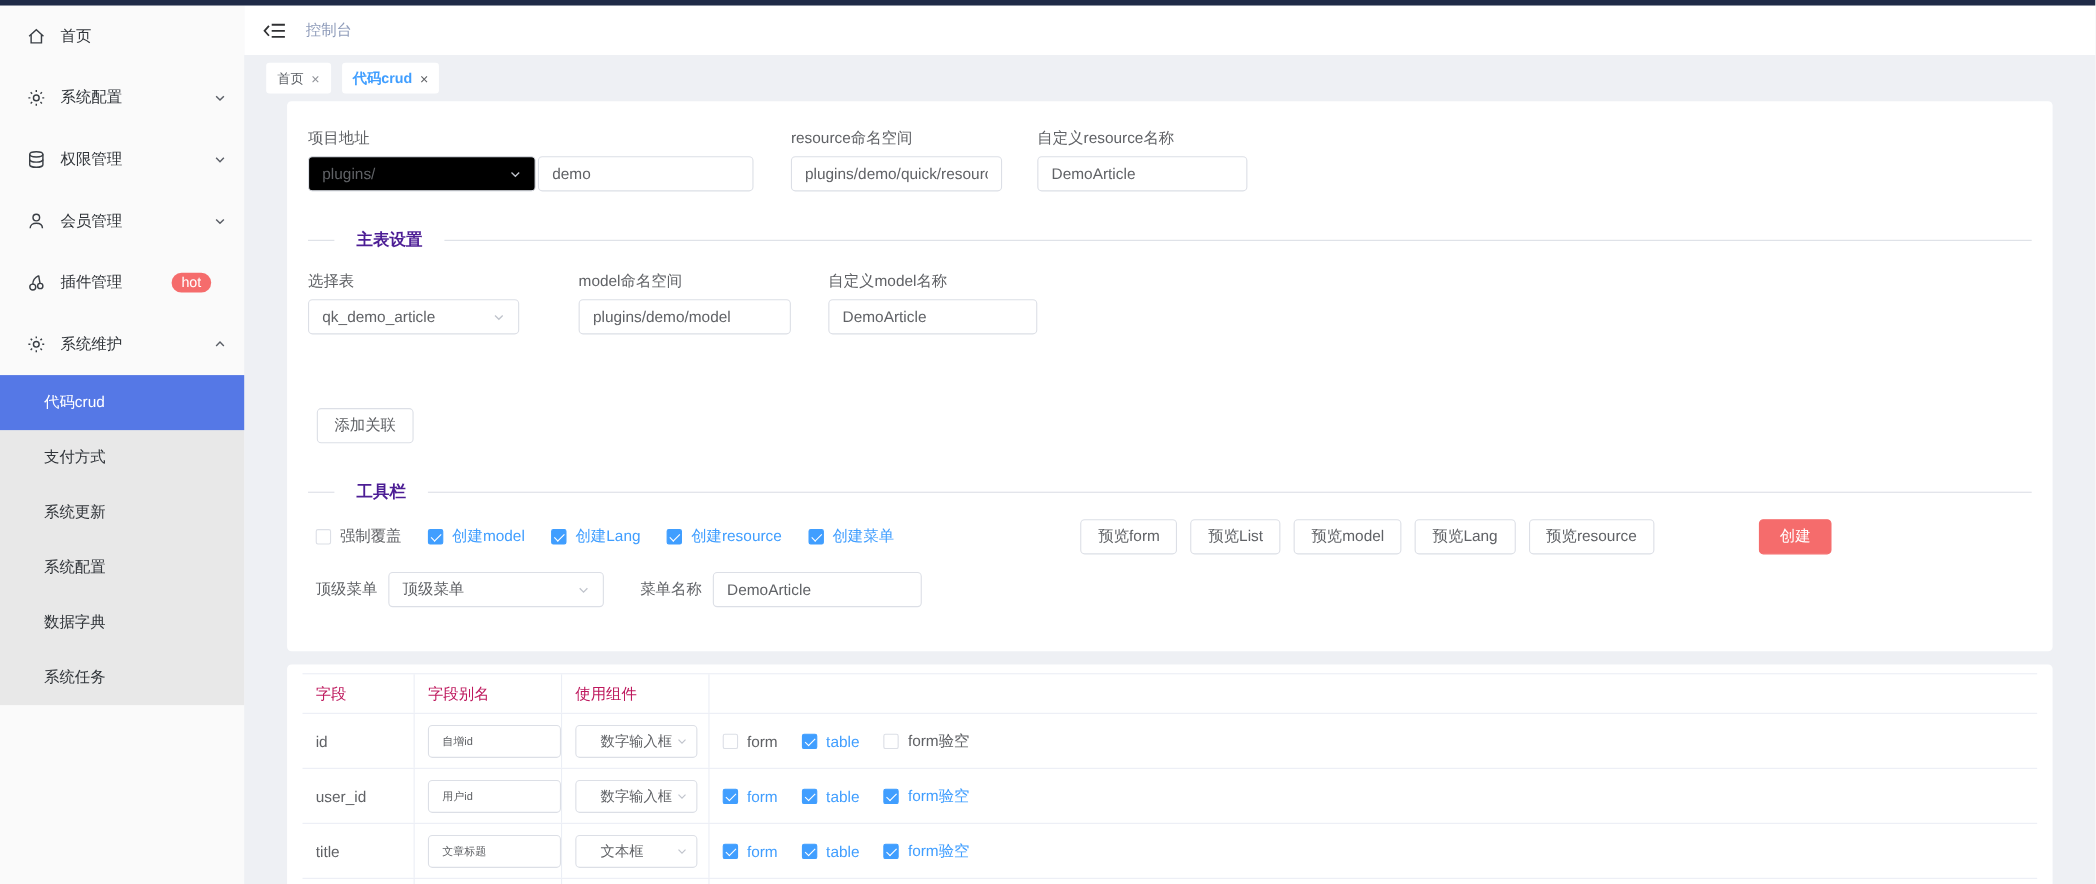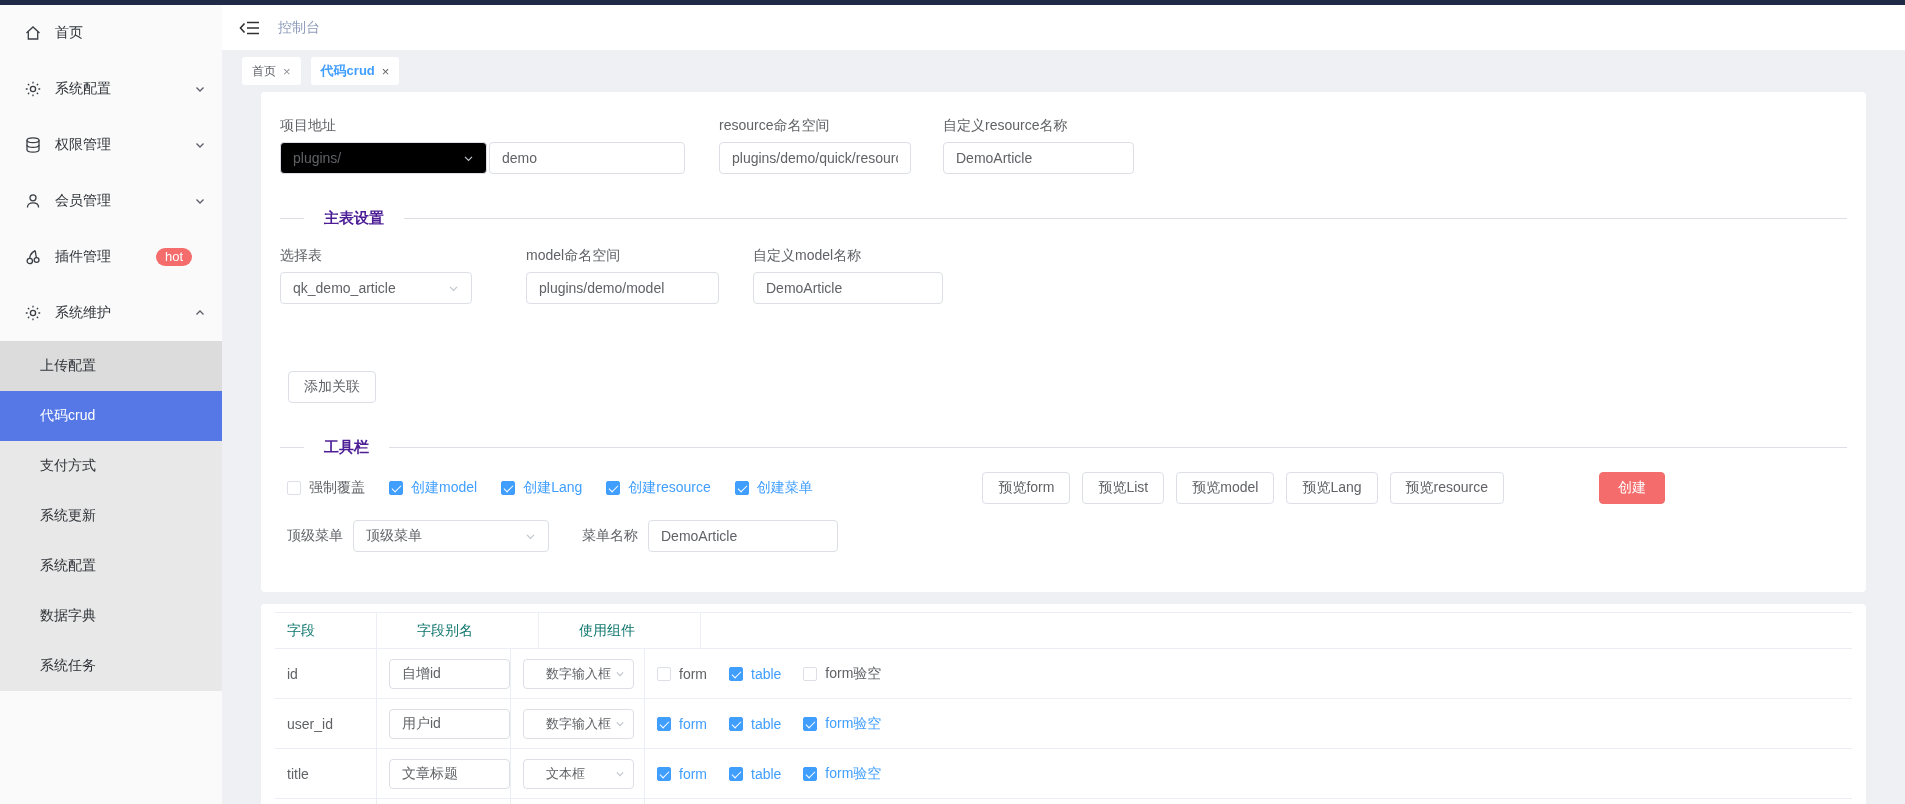--- a/index.html
+++ b/index.html
@@ -70,23 +70,23 @@
   
   .card2 { position:relative; margin-top:12px; height:260px; border-radius:4px 4px 0 0; padding:8px 14px 0; }
   .tbl { border-top:1px solid #ebeef5; width:100%; }
   .trow { display:flex; border-bottom:1px solid #ebeef5; align-items:stretch; }
   .trow.partial { border-bottom:none; height:50px; }
   .tcell { display:flex; align-items:center; padding-left:12px; }
   .c1 { width:102px; border-right:1px solid #ebeef5; }
   .c2 { width:134px; border-right:1px solid #ebeef5; }
   .c3 { width:134px; border-right:1px solid #ebeef5; }
   .c4 { flex:1; gap:22px; }
-  .thead { height:36px; color:#0f766e;gap:28px; }
+  .thead { height:36px; color:#be185d; }
   .tdata { height:50px; color:#606266; }
-  .mini-input { width:110px; height:30px; font-size:14px; }
+  .mini-input { width:110px; height:30px; font-size:10px; }
   .mini-sel { width:111px; height:30px; font-size:13px; padding:0 8px 0 22px; }
   .chev { display:inline-flex; }
 </style>
 </head>
 <body>
 
 <div class="top-strip"></div>
 
 <div class="sidebar">
 
@@ -167,23 +167,20 @@
     </span>
     <span class="lbl">系统维护</span>
     <span class="chev">
       <svg width="12" height="12" viewBox="0 0 12 12" fill="none" stroke="#5a5e66" stroke-width="1.3">
           <path d="M2.5 7.5 L6 4 L9.5 7.5"></path>
         </svg>
     </span>
   </div>
 
   <div class="submenu">
-    <div class="sub-item hovered">
-        <span>上传配置</span>
-      </div>
     <div class="sub-item active">
         <span>代码crud</span>
       </div>
     <div class="sub-item">
         <span>支付方式</span>
       </div>
     <div class="sub-item">
         <span>系统更新</span>
       </div>
     <div class="sub-item">

